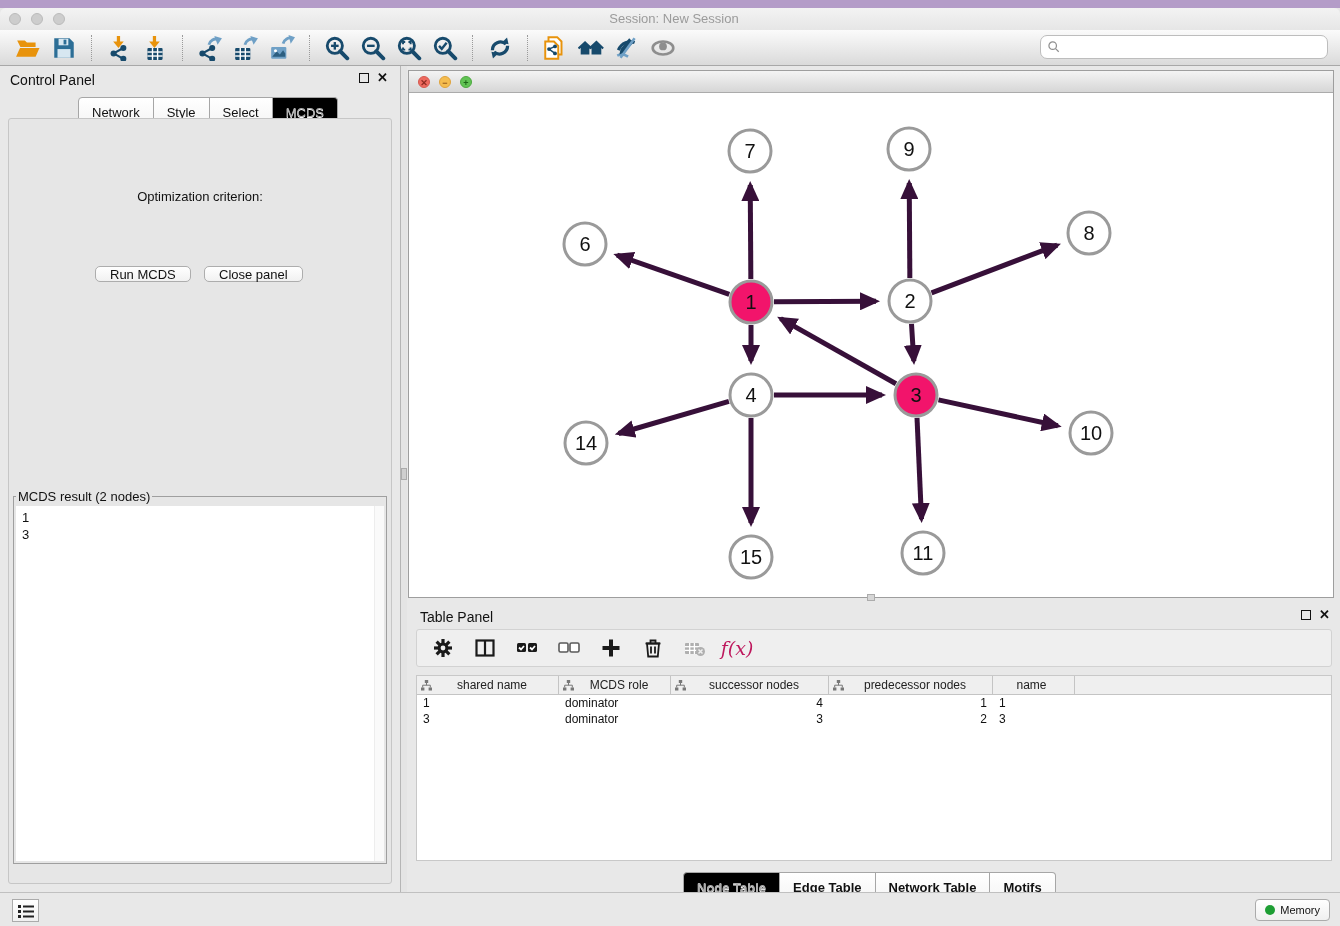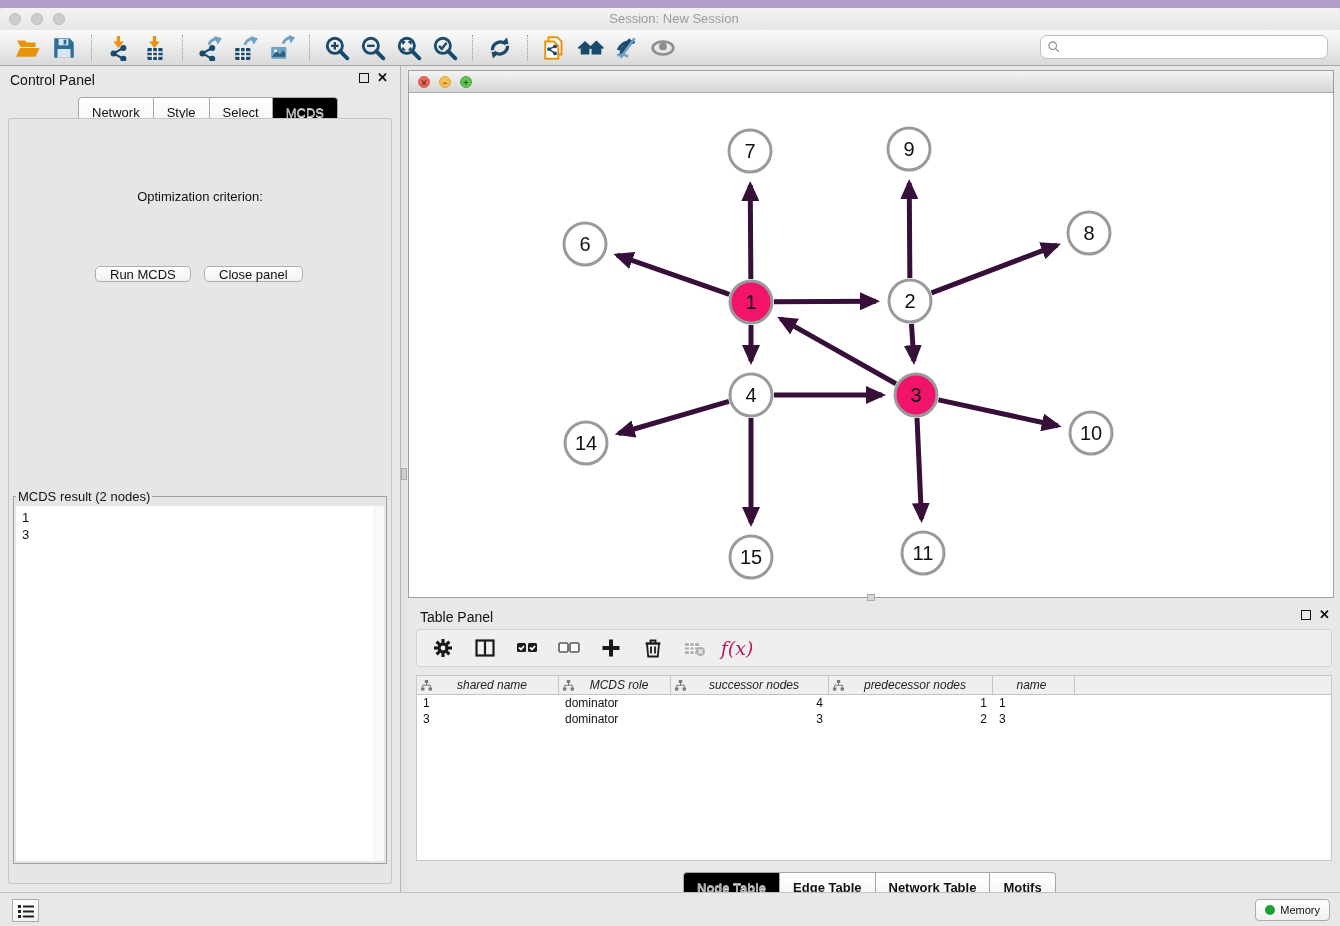--- a/index.html
+++ b/index.html
@@ -76,21 +76,21 @@
   
   #table-panel { position:absolute; left:408px; top:537px; width:932px; height:289px; }
   #tp-ctrl { right:10px; }
   #tp-toolbar { position:absolute; left:8px; top:26px; width:916px; height:38px; background:#EFEFEF; border:1px solid #D2D2D2; border-radius:3px; display:flex; align-items:center; padding-left:12px; gap:14px; }
   .tp-btn { width:28px; height:28px; display:flex; align-items:center; justify-content:center; background:transparent; border:none; }
   .tp-btn svg { width:22px; height:22px; }
   .tp-btn .fx { font-family:"DejaVu Serif", serif; font-style:italic; font-size:19px; color:#be185d; }
 
   #tp-table { position:absolute; left:8px; top:72px; width:916px; height:186px; background:#FFF; border:1px solid #C8C8C8; }
   #tp-headrow { display:flex; height:19px; background:#EFEFEF; border-bottom:1px solid #C4C4C4; }
-  .th { display:flex; align-items:center; border-right:1px solid #C4C4C4; font-size:12px; color:#222; padding-left:4px;font-style:italic; }
+  .th { display:flex; align-items:center; border-right:1px solid #C4C4C4; font-size:12px; color:#222; padding-left:4px; }
   .th svg { width:11px; height:11px; margin-right:2px; flex:none; }
   .th .lbl { flex:1; text-align:center; padding-right:8px; }
   .th.no-icon .lbl { padding-left:0; }
   .tr { display:flex; height:16px; font-size:12px; color:#111; }
   .td { padding:1px 6px 0 6px; overflow:hidden; white-space:nowrap; }
 
   #tp-tabs { left:275px; top:269px; }
   #tp-tabs .tab { font-weight:bold; }
   #tp-tabs .tab.selected { font-weight:bold; }
 

